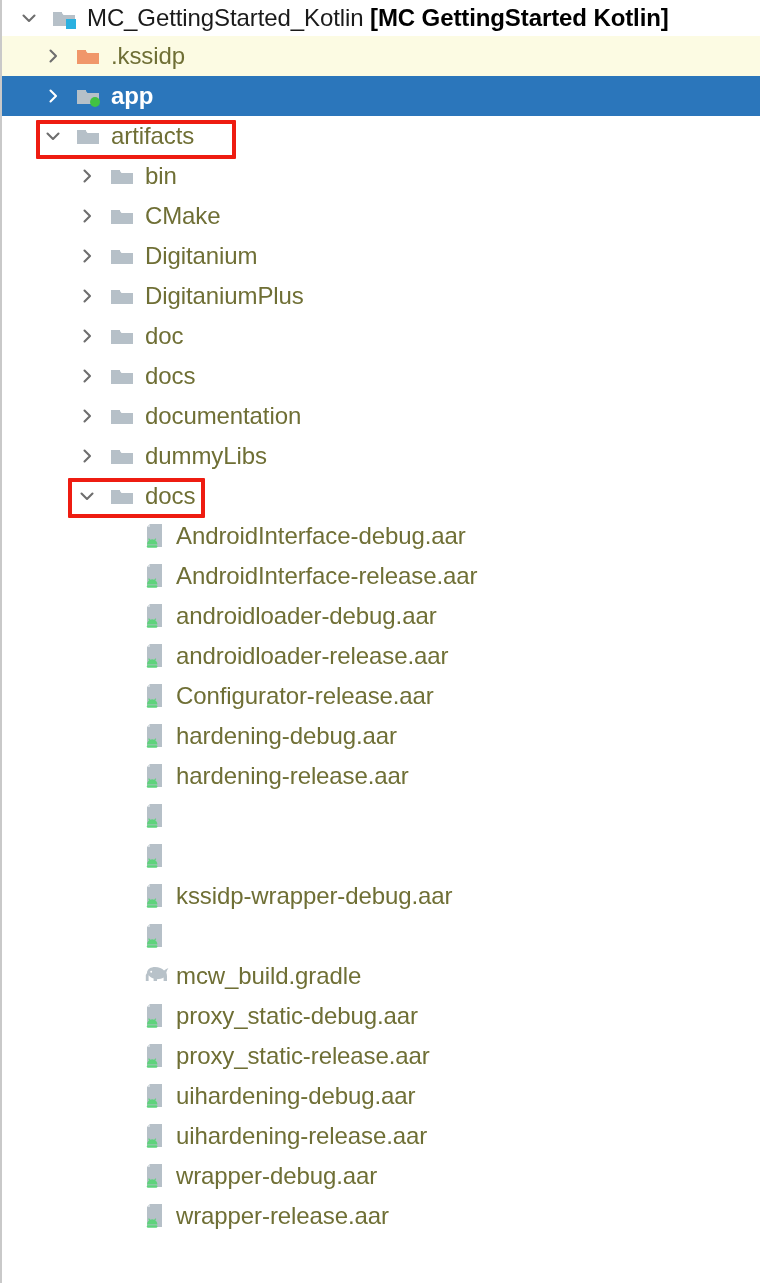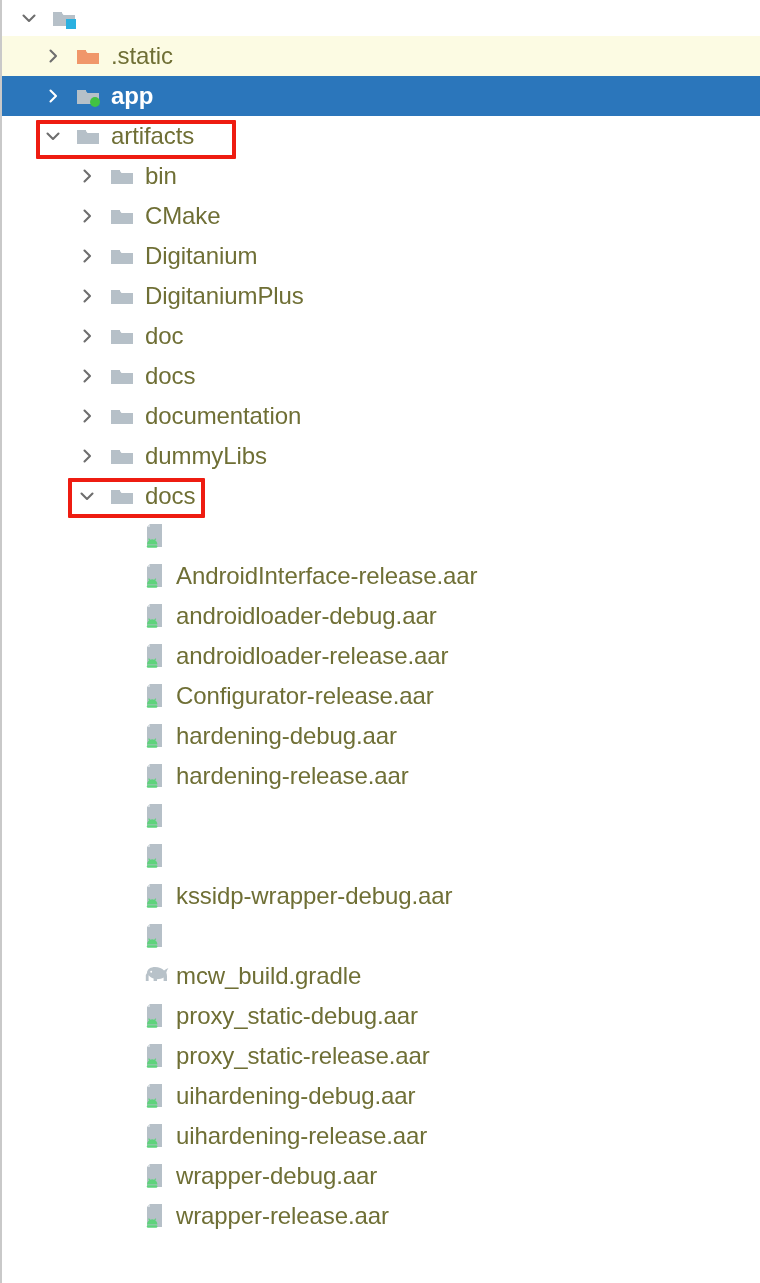--- a/index.html
+++ b/index.html
@@ -100,34 +100,35 @@
         <svg width="22" height="22" viewBox="0 0 22 22">
           <path fill="none" stroke="#6e6e6e" stroke-width="2.1" stroke-linecap="round" stroke-linejoin="round" d="M5.5 8.5 L11 14 L16.5 8.5"></path>
         </svg>
       </span>
       <span class="ind" style="width: 12px;"></span>
       <span class="folder"><svg width="26" height="24" viewBox="0 0 26 24">
           <path fill="#b6c0c8" d="M1 6 L1 20 L23 20 L23 9 L11.5 9 L9.2 6 Z"></path>
           <rect x="1" y="6" width="9" height="4" fill="#b6c0c8"></rect>
           <rect x="14" y="13" width="10" height="10" fill="#2ab0e0"></rect>
         </svg></span>
+      <span class="label rootlbl"><span>MC_GettingStarted_Kotlin</span> <b>[MC GettingStarted Kotlin]</b></span>
     </div>
     <div class="row highlight">
       <span class="ind" style="width: 40px;"></span>
       <span class="chev">
         <svg width="22" height="22" viewBox="0 0 22 22">
           <path fill="none" stroke="#6e6e6e" stroke-width="2.1" stroke-linecap="round" stroke-linejoin="round" d="M8.5 5.5 L14 11 L8.5 16.5"></path>
         </svg>
       </span>
       <span class="ind" style="width: 12px;"></span>
       <span class="folder"><svg width="26" height="24" viewBox="0 0 26 24">
           <path fill="#f0976a" d="M1 6 L1 20 L23 20 L23 9 L11.5 9 L9.2 6 Z"></path>
           <rect x="1" y="6" width="9" height="4" fill="#f0976a"></rect>
         </svg></span>
-      <span class="label">.static</span>
+      <span class="label">.kssidp</span>
     </div>
     <div class="row selected">
       <span class="ind" style="width: 40px;"></span>
       <span class="chev">
         <svg width="22" height="22" viewBox="0 0 22 22">
           <path fill="none" stroke="#ffffff" stroke-width="2.1" stroke-linecap="round" stroke-linejoin="round" d="M8.5 5.5 L14 11 L8.5 16.5"></path>
         </svg>
       </span>
       <span class="ind" style="width: 12px;"></span>
       <span class="folder"><svg width="26" height="24" viewBox="0 0 26 24">
@@ -284,20 +285,21 @@
       <span class="file-icon"><svg width="24" height="26" viewBox="0 0 24 26">
           <path fill="#b6c0c8" d="M6 1 L18 1 L18 24 L3 24 L3 4 Z"></path>
           <path fill="#d7dee3" d="M6 1 L6 4 L3 4 Z"></path>
           <g fill="#5ed37c">
             <path d="M3 21.5 a5.2 5.2 0 0 1 10.4 0 Z"></path>
             <rect x="2.8" y="22.2" width="10.6" height="2.6" rx="1.2"></rect>
             <line x1="4.6" y1="15.6" x2="6.1" y2="17.6" stroke="#5ed37c" stroke-width="1.1"></line>
             <line x1="11.8" y1="15.6" x2="10.3" y2="17.6" stroke="#5ed37c" stroke-width="1.1"></line>
           </g>
         </svg></span>
+      <span class="label">AndroidInterface-debug.aar</span>
     </div>
     <div class="row">
       <span class="ind" style="width: 108px;"></span>
       <span class="chev empty"></span>
       <span class="ind" style="width: 12px;"></span>
       <span class="file-icon"><svg width="24" height="26" viewBox="0 0 24 26">
           <path fill="#b6c0c8" d="M6 1 L18 1 L18 24 L3 24 L3 4 Z"></path>
           <path fill="#d7dee3" d="M6 1 L6 4 L3 4 Z"></path>
           <g fill="#5ed37c">
             <path d="M3 21.5 a5.2 5.2 0 0 1 10.4 0 Z"></path>

